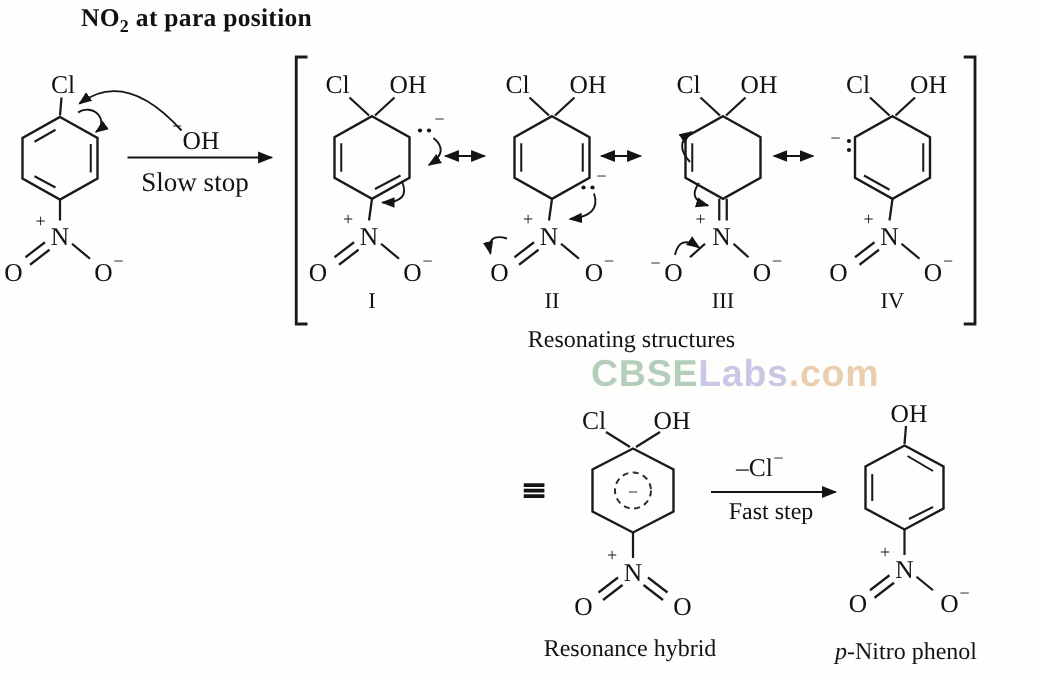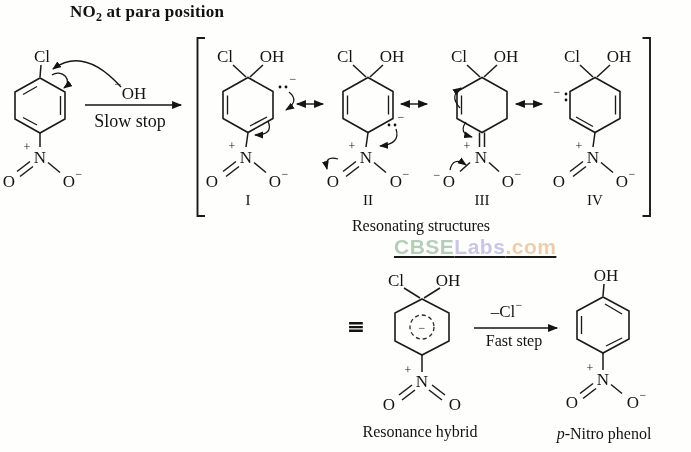--- a/index.html
+++ b/index.html
@@ -1,22 +1,22 @@
 <!DOCTYPE html>
 <html><head>
 <meta charset="utf-8">
 <style>
   html,body{margin:0;padding:0;background:#ffffff;}
   #stage{position:relative;width:691px;height:452px;background:#fefefc;overflow:hidden;
          font-family:"Liberation Serif","DejaVu Serif",serif;}
-  #title{position:absolute;left:70px;top:2px;font-size:17px;font-weight:bold;color:#111;
+  #title{position:absolute;left:54px;top:2px;font-size:17px;font-weight:bold;color:#111;
          letter-spacing:.2px;}
   #title sub{font-size:12px;}
   #watermark{position:absolute;left:394px;top:235px;font-family:"Liberation Sans","DejaVu Sans",sans-serif;
-         font-size:21px;font-weight:bold;letter-spacing:.5px;opacity:.9;text-decoration:underline;}
+         font-size:25px;font-weight:bold;letter-spacing:.5px;opacity:.9;}
   svg{position:absolute;left:0;top:0;}
   
   .ring{fill:none;stroke:#1a1a1a;stroke-width:1.6;}
   .bond{stroke:#1a1a1a;stroke-width:1.5;fill:none;}
   .inner{stroke:#1a1a1a;stroke-width:1.35;}
   .arr{fill:none;stroke:#141414;stroke-width:1.25;}
   .rarr{stroke:#141414;stroke-width:1.4;}
   .brk{fill:none;stroke:#1a1a1a;stroke-width:1.9;}
   .dash{fill:none;stroke:#2a2a2a;stroke-width:1.3;stroke-dasharray:4 3;}
   text{fill:#131313;}

